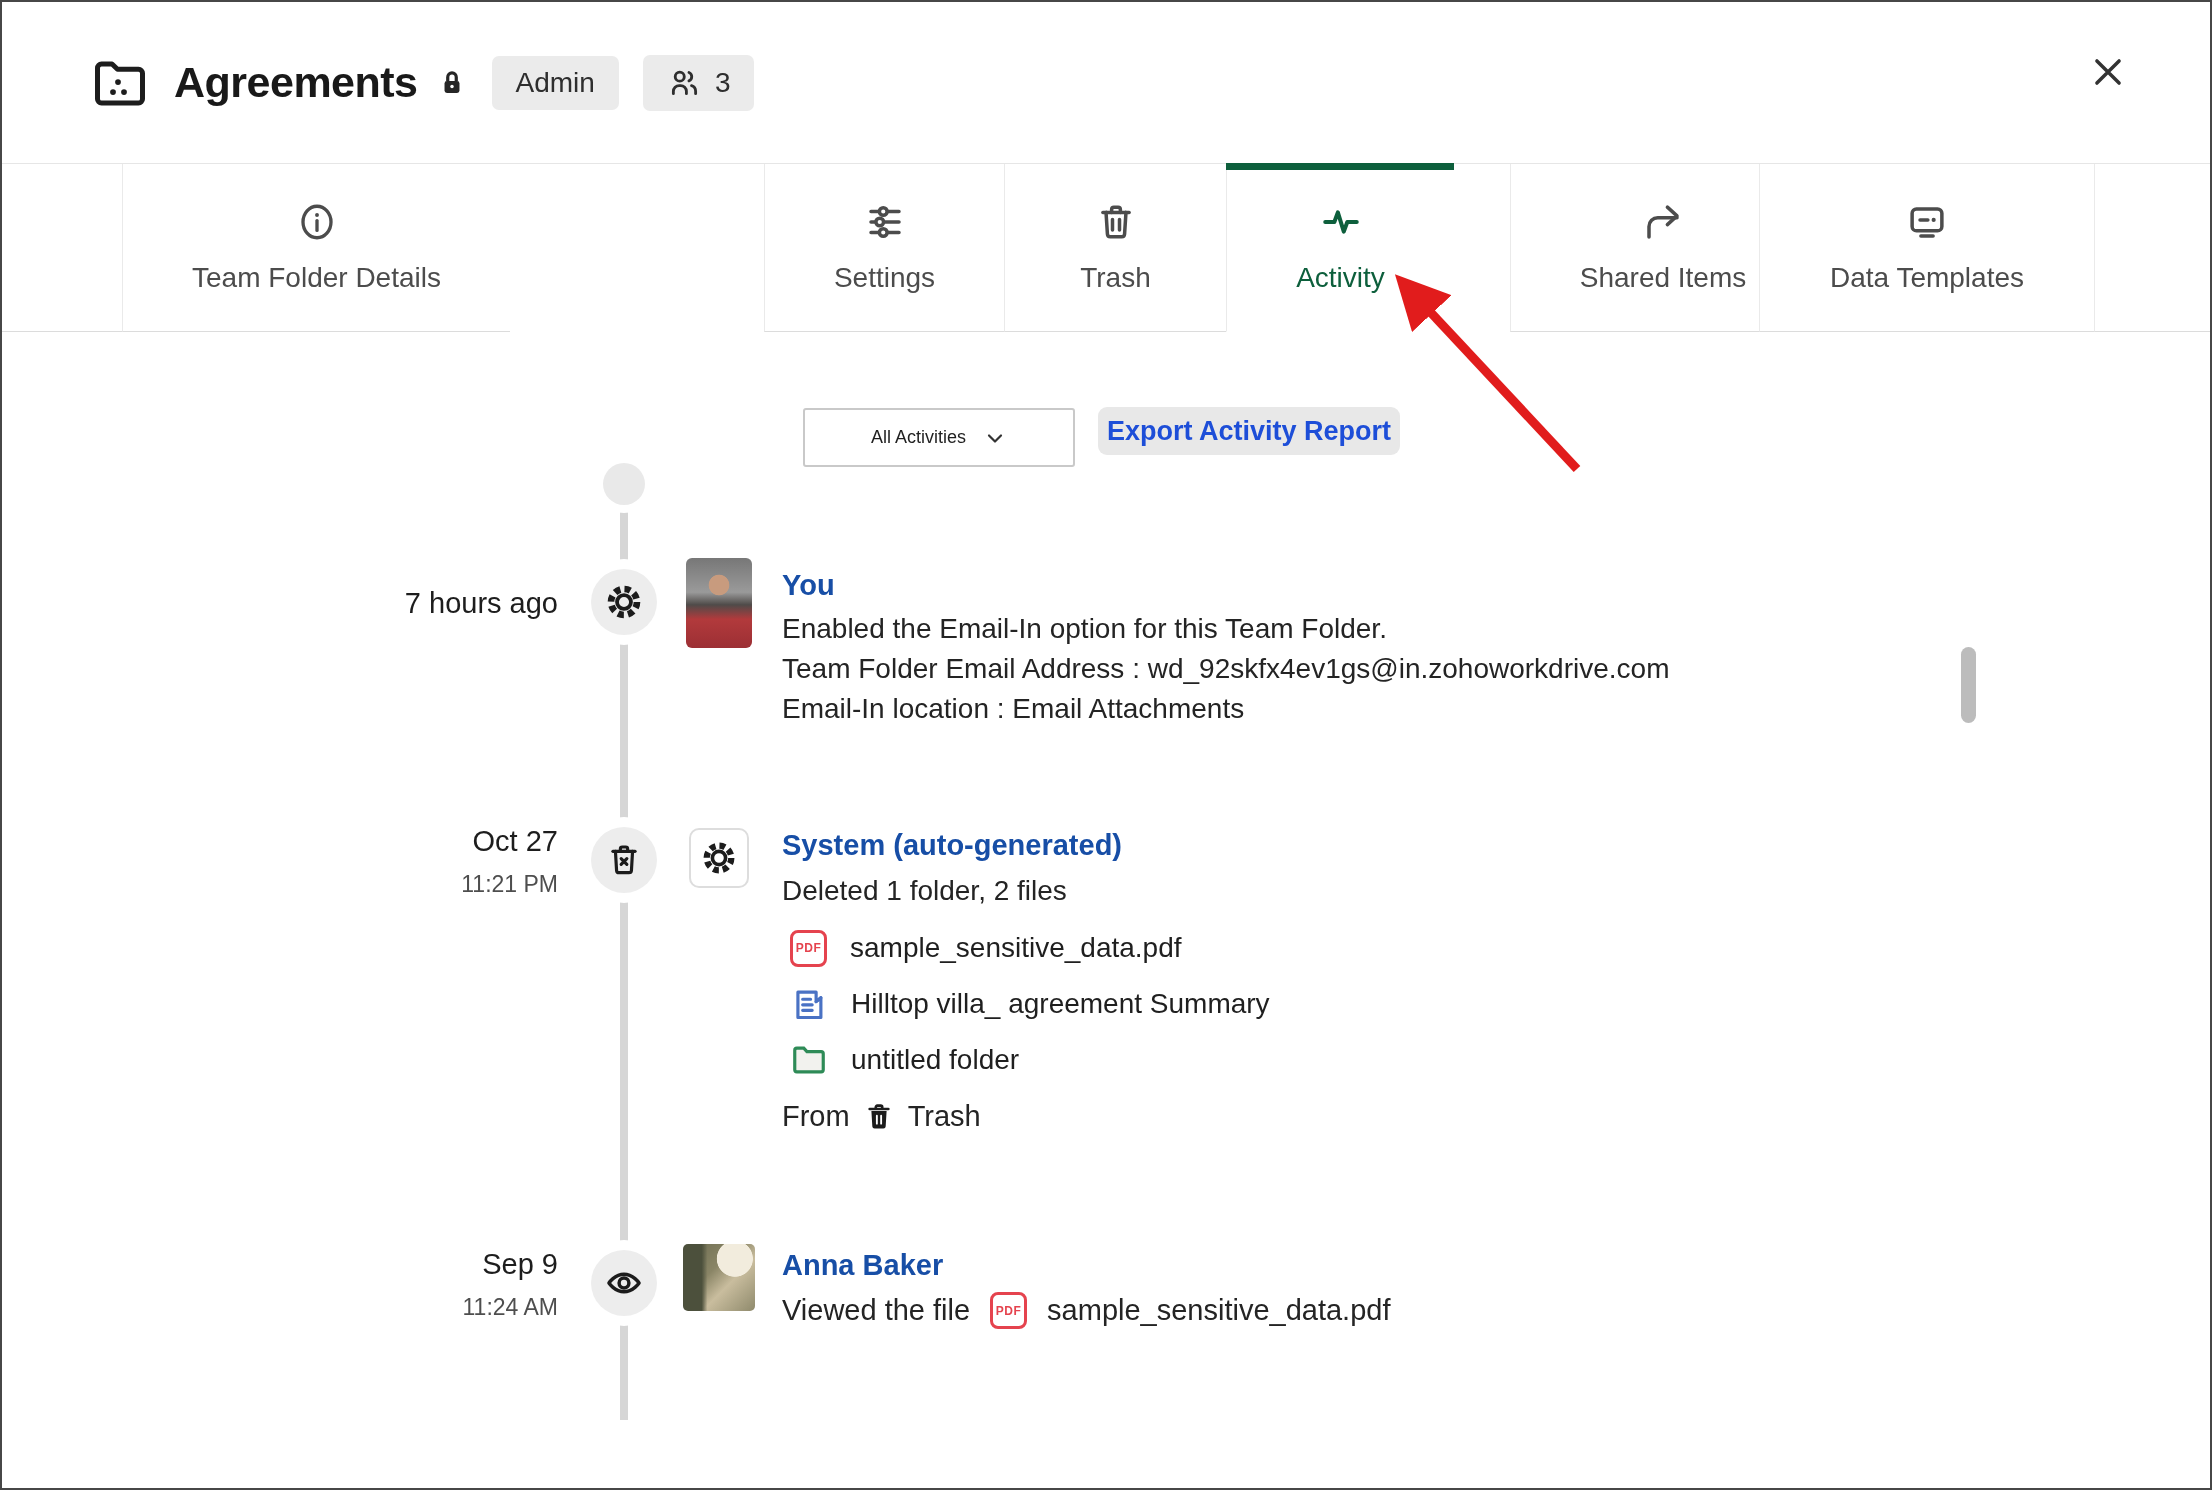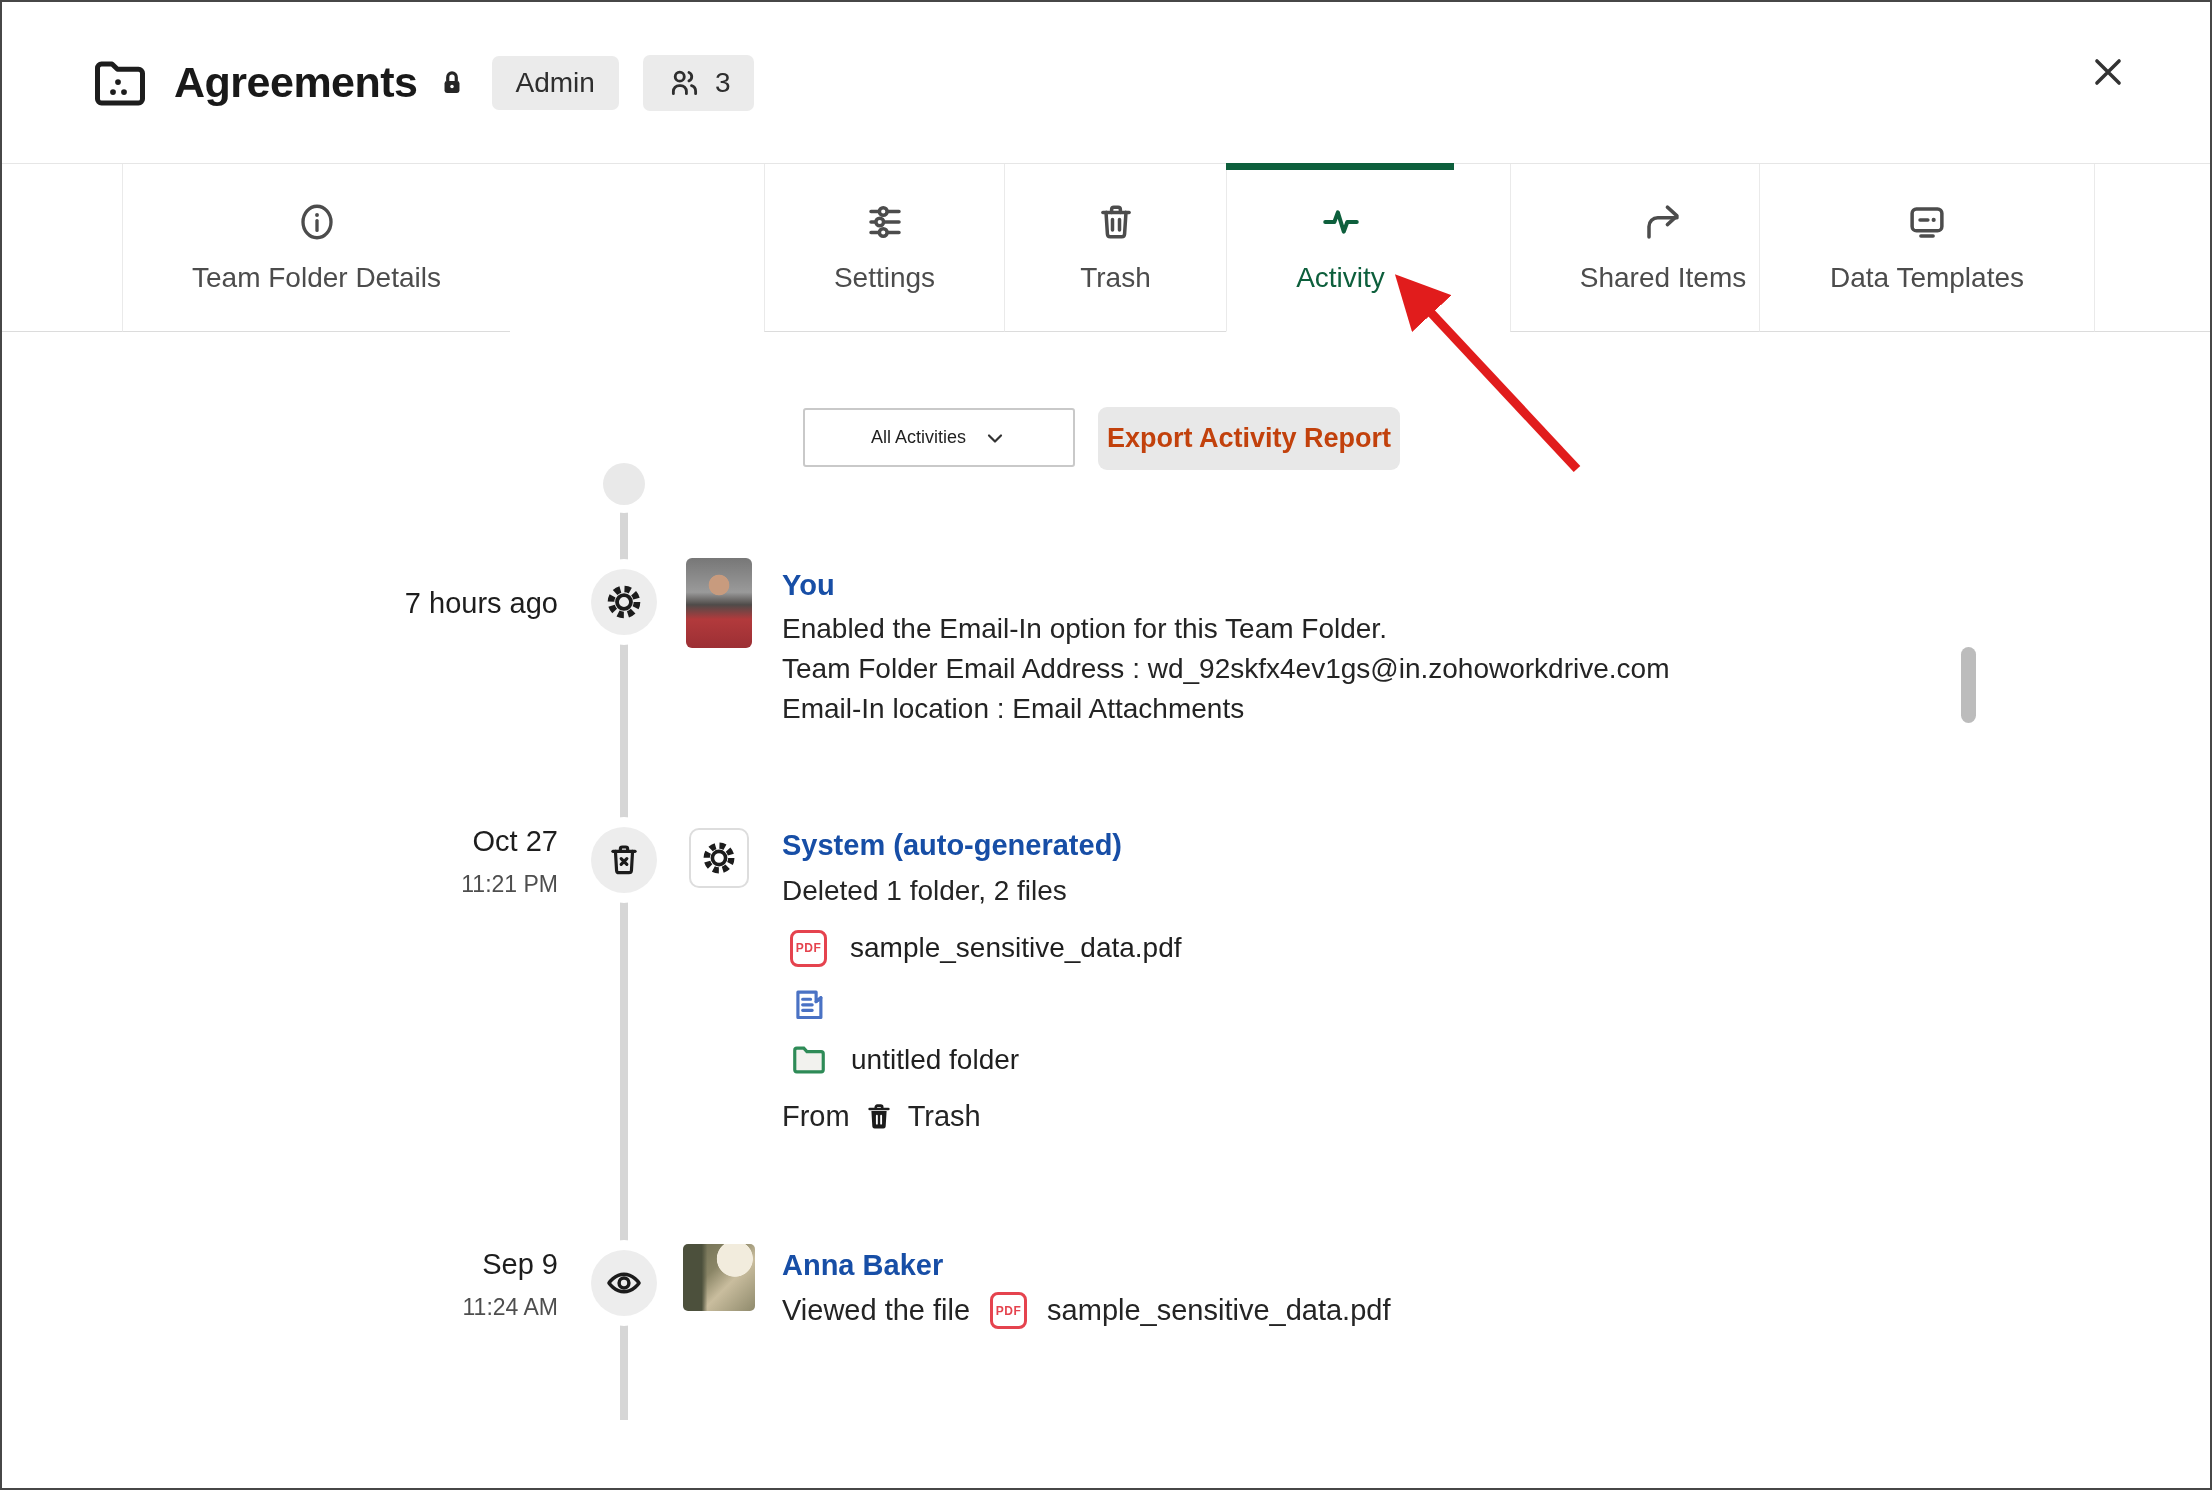--- a/index.html
+++ b/index.html
@@ -45,23 +45,23 @@
   .tab.active { color:#0d5f3c; border-bottom:1px solid #fff; }
   .tab.active::before { content:""; position:absolute; top:-1px; left:-1px; right:0;
     height:7px; background:#0d5f3c; }
 
   
   .dropdown { position:absolute; left:801px; top:406px; width:272px; height:59px;
     border:2px solid #c9c9c9; border-radius:3px; background:#fff; display:flex;
     align-items:center; justify-content:center; gap:17px; font-size:18px; color:#1f1f1f;
     cursor:pointer; }
   .dropdown svg { width:24px; height:24px; }
-  .export-btn { position:absolute; left:1096px; top:405px; width:302px; height:63px;
+  .export-btn { position:absolute; left:1096px; top:405px; width:302px; height:48px;
     background:#e8e8e8; border-radius:9px; display:flex; align-items:center;
-    justify-content:center; font-size:27px; font-weight:bold; color:#c2410c; cursor:pointer; }
+    justify-content:center; font-size:27px; font-weight:bold; color:#1d4ed8; cursor:pointer; }
 
   
   .tl-line { position:absolute; left:618px; top:498px; width:8px; height:920px; background:#d6d6d6; }
   .tl-start { position:absolute; left:601px; top:461px; width:42px; height:42px;
     border-radius:50%; background:#e9e9e9; box-shadow:0 0 0 8px #fff; }
   .node { position:absolute; width:66px; height:66px; border-radius:50%; background:#ededed;
     box-shadow:0 0 0 10px #fff; display:flex; align-items:center; justify-content:center; }
   .node svg { width:38px; height:38px; }
   .n1 { left:589px; top:567px; }
   .n2 { left:589px; top:825px; }
@@ -271,20 +271,21 @@
     <div class="item-row">
       <span class="pdfbadge">PDF</span>
       <span>sample_sensitive_data.pdf</span>
     </div>
     <div class="item-row">
       <svg viewBox="0 0 24 24" fill="none" stroke="#4a72c4" stroke-width="2" stroke-linecap="round" stroke-linejoin="round">
         <path d="M5 4.5h11.5v6l3 -2.5v12.5H5z"></path>
         <path d="M16.5 10.5l3-2.5"></path>
         <path d="M8 9h5 M8 12.5h6 M8 16h6"></path>
       </svg>
+      <span>Hilltop villa_ agreement Summary</span>
     </div>
     <div class="item-row">
       <svg viewBox="0 0 24 24">
         <path d="M3 7V5.8A1.3 1.3 0 0 1 4.3 4.5h4.4l2 2.2h9A1.3 1.3 0 0 1 21 8v10.2a1.3 1.3 0 0 1-1.3 1.3H4.3A1.3 1.3 0 0 1 3 18.2z" fill="#f2f2ee" stroke="#2e8b57" stroke-width="2"></path>
       </svg>
       <span>untitled folder</span>
     </div>
   </div>
   <div class="fromtrash">
     <span>From</span>

